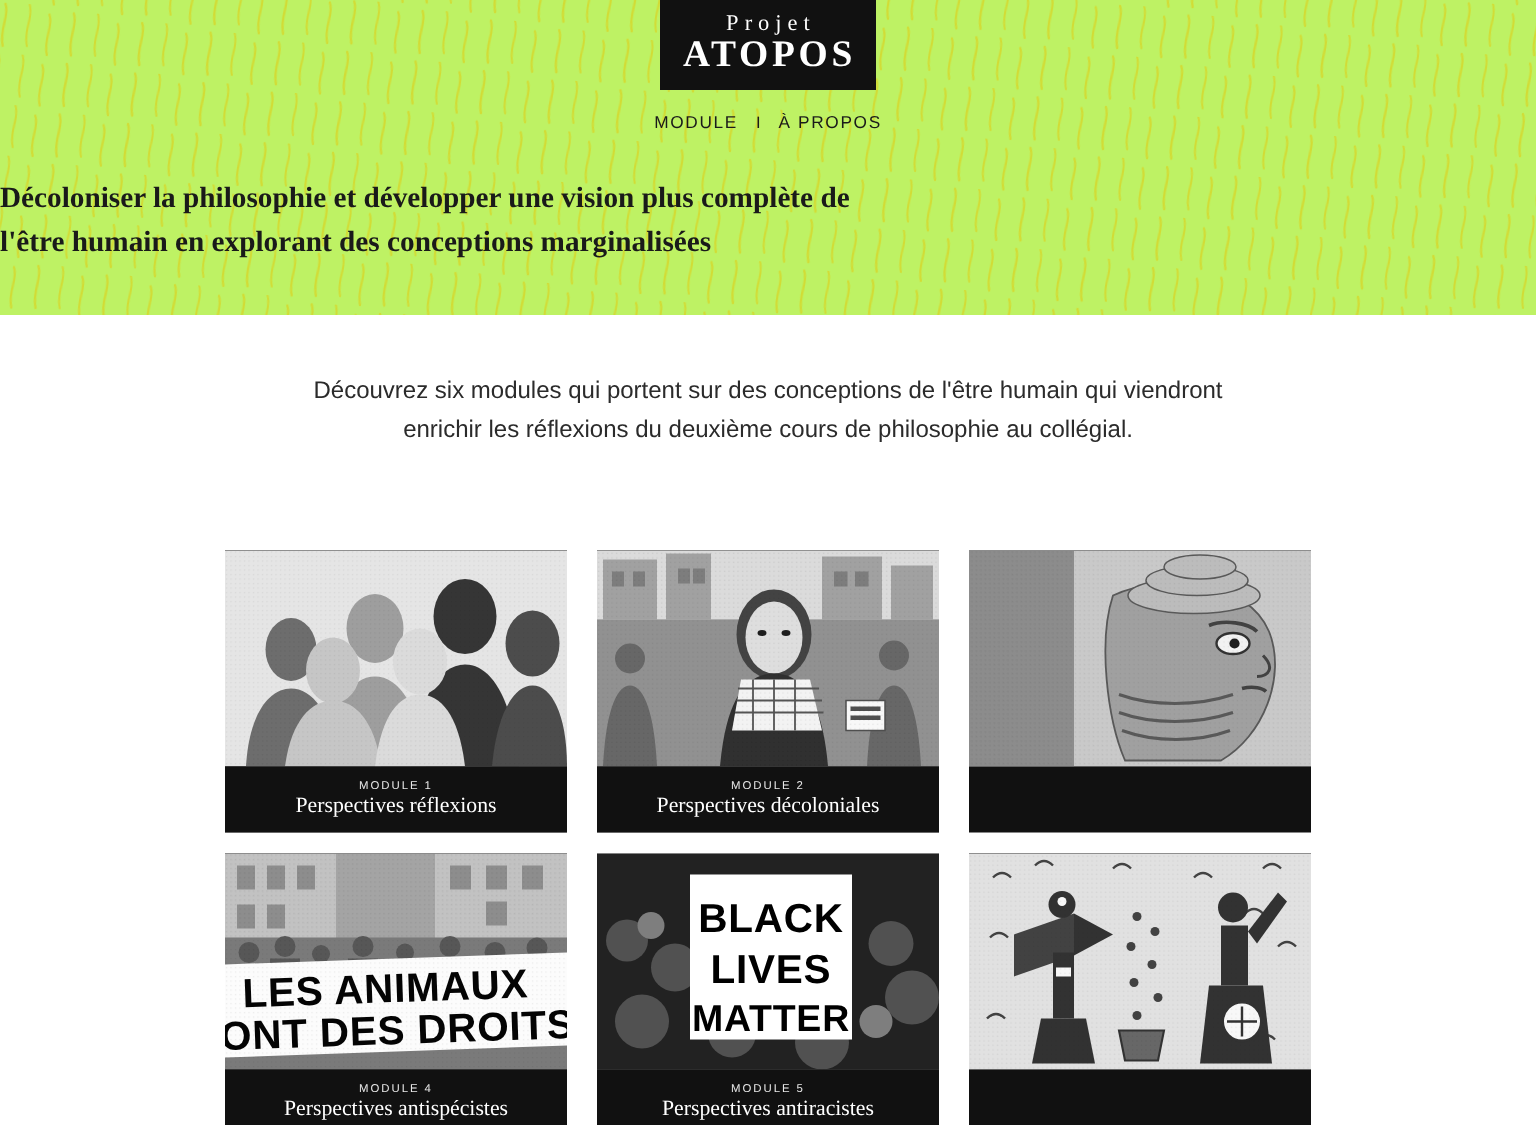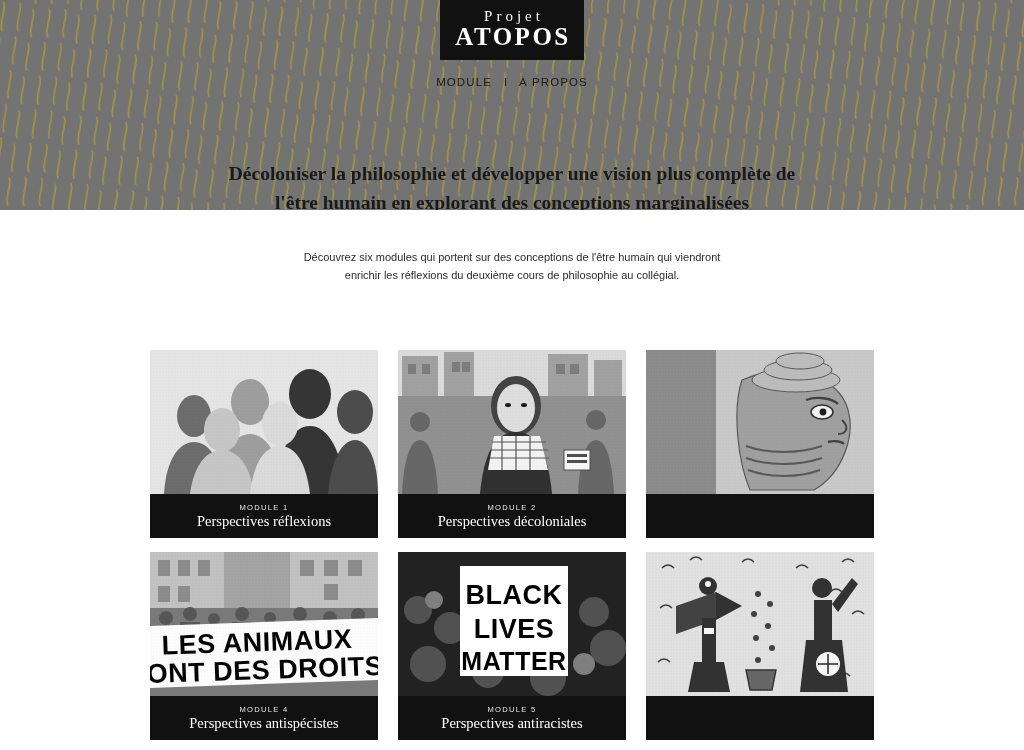--- a/index.html
+++ b/index.html
@@ -14,21 +14,21 @@
     font-family: "Liberation Sans", sans-serif;
     background: #ffffff;
     color: #1a1a1a;
   }
 
   
   .hero {
     position: relative;
     width: 1024px;
     height: 210px;
-    background: #737373;
+    background: #bef264;
     overflow: hidden;
   }
 
   
   .hero-texture {
     position: absolute;
     inset: 0;
     opacity: 0.45;
     pointer-events: none;
   }
@@ -86,35 +86,33 @@
     font-size: 11px;
     color: #1a1a1a;
     padding: 0 2px;
   }
 
   .hero-title {
     position: absolute;
     top: 118px;
     left: 0;
     width: 100%;
-    text-align: center;
     font-family: "Liberation Serif", serif;
     font-weight: bold;
     font-size: 19.5px;
     line-height: 1.5;
     color: #1a1a1a;
     z-index: 3;
-    margin-top: 41px;
   }
 
   
   .intro {
     margin-top: 38px;
     text-align: center;
-    font-size: 11px;
+    font-size: 16px;
     line-height: 1.65;
     color: #2b2b2b;
   }
 
   
   .grid {
     width: 724px;
     margin: 21px auto 0;
     display: grid;
     grid-template-columns: repeat(3, 228px);

